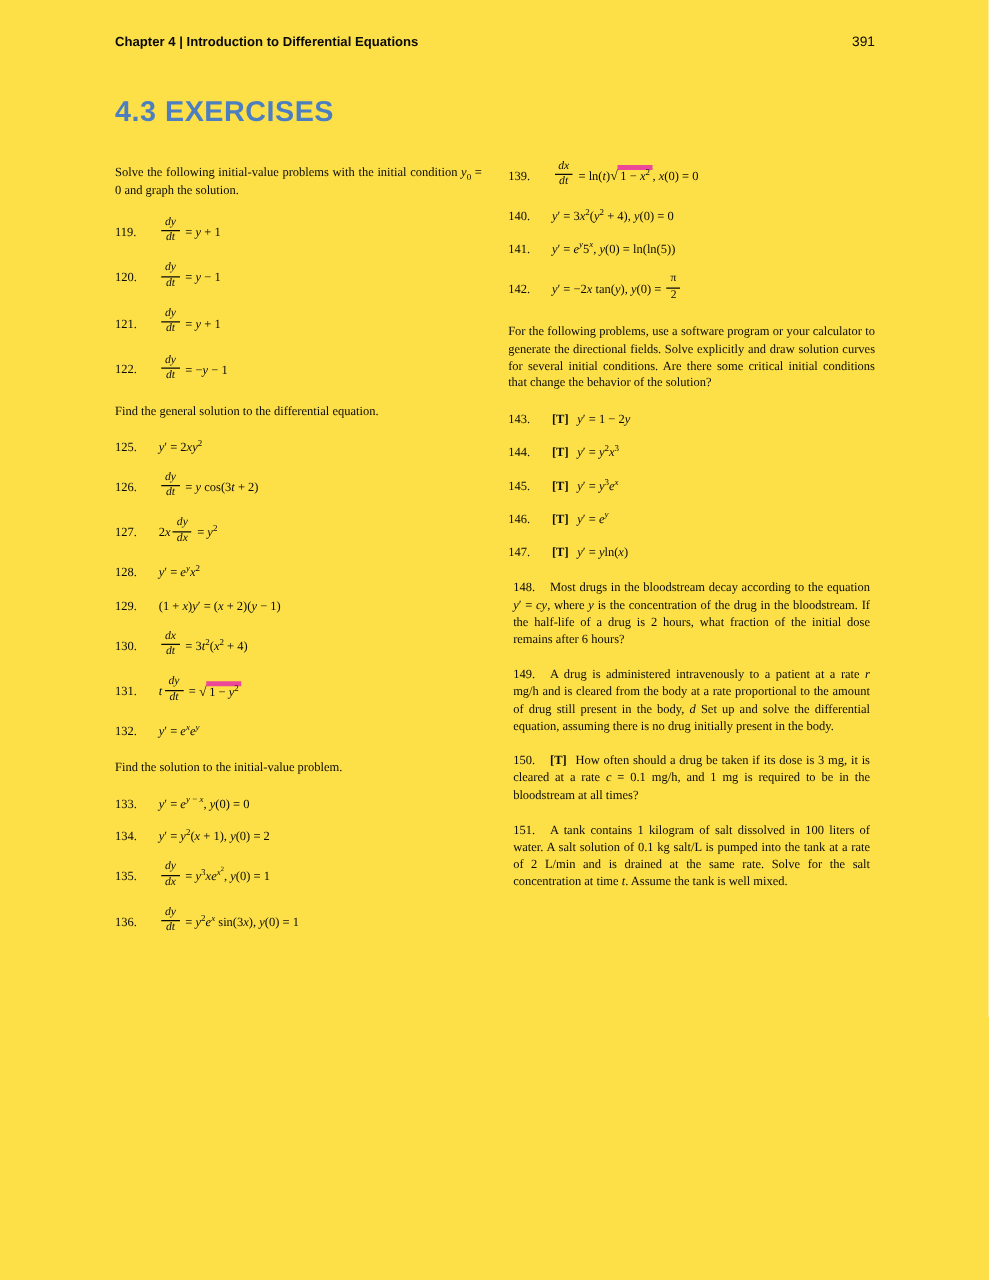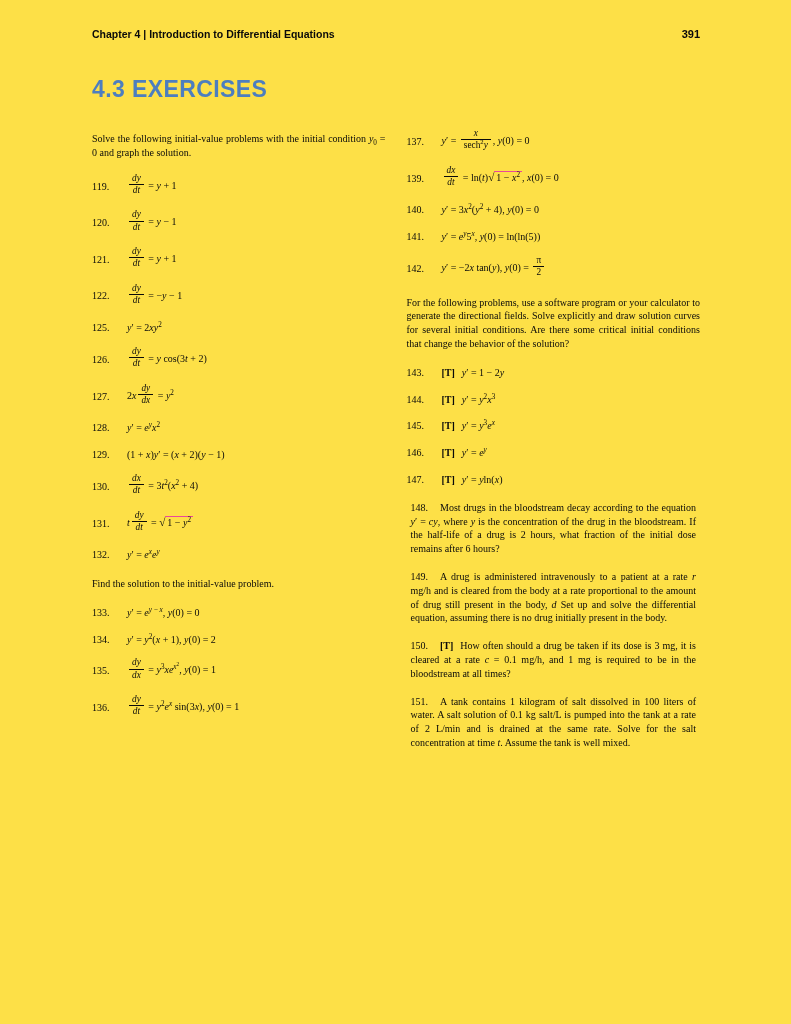--- a/index.html
+++ b/index.html
@@ -7,21 +7,21 @@
     width:791px;height:1024px;box-sizing:border-box;
     padding:28px 91px 0 92px;
     position:relative;overflow:hidden;
     font-family:"Liberation Serif",serif;color:#0a0a0a;background:#fde047;
   }
   .pgheader{
     display:flex;justify-content:space-between;align-items:baseline;
     font-family:"Liberation Sans",sans-serif;font-size:10.5px;
   }
   .runhead{font-weight:bold;}
-  .pgnum{font-weight:bold;font-size:11px;}
+  .pgnum{font-weight:normal;font-size:11px;}
   h1.section-title{
     font-family:"Liberation Sans",sans-serif;font-weight:bold;
     font-size:23px;letter-spacing:0.4px;margin:36px 0 0 0;
   }
   .cols{display:flex;gap:21px;margin-top:14px;}
   .col{width:294px;font-size:10px;line-height:1.38;}
   .instr{margin:15px 0;text-align:justify;}
   .problem{margin:13px 0;white-space:nowrap;display:flex;align-items:center;}
   .pnum{display:inline-block;min-width:35px;flex:0 0 auto;}
   .ptag{font-weight:bold;margin-right:7px;}
@@ -35,21 +35,21 @@
     display:inline-flex;flex-direction:column;vertical-align:middle;
     text-align:center;font-size:0.93em;line-height:1.22;
     position:relative;top:-2px;margin:0 2px;
   }
   .mnum{border-bottom:1px solid #0a0a0a;padding:0 3px;}
   .mden{padding:0 3px;}
   .pmath sup, .probpara sup, .instr sup{font-size:0.72em;line-height:0;}
   .pmath sub, .probpara sub, .instr sub{font-size:0.72em;line-height:0;}
   .msqrt{white-space:nowrap;display:inline-block;}
   .mrad{font-size:1.12em;}
-  .mbar{border-top:1px solid #ec4899;padding:0 2px;}
+  .mbar{border-top:4px solid #ec4899;padding:0 2px;}
 </style>
 </head>
 <body>
 
 <div class="page">
   <div class="pgheader">
     <span class="runhead">Chapter 4 | Introduction to Differential Equations</span>
     <span class="pgnum">391</span>
   </div>
   <h1 class="section-title" style="color: rgb(77, 126, 191);">4.3 EXERCISES</h1>
@@ -77,20 +77,21 @@
               <span class="mden"><span class="mi">dt</span></span>
             </span> = <span class="mi">y</span> + 1</span>
         </div>
         <div class="problem">
           <span class="pnum">122.</span>
           <span class="pmath"><span class="mfrac">
               <span class="mnum"><span class="mi">dy</span></span>
               <span class="mden"><span class="mi">dt</span></span>
             </span> = −<span class="mi">y</span> − 1</span>
         </div>
+        <p class="instr">Find the general solution to the differential equation.</p>
         <div class="problem">
           <span class="pnum">125.</span>
           <span class="pmath"><span class="mi">y</span>′ = 2<span class="mi">xy</span><sup>2</sup></span>
         </div>
         <div class="problem">
           <span class="pnum">126.</span>
           <span class="pmath"><span class="mfrac">
               <span class="mnum"><span class="mi">dy</span></span>
               <span class="mden"><span class="mi">dt</span></span>
             </span> = <span class="mi">y</span> cos(3<span class="mi">t</span> + 2)</span>
@@ -146,27 +147,20 @@
         </div>
         <div class="problem">
           <span class="pnum">136.</span>
           <span class="pmath"><span class="mfrac">
               <span class="mnum"><span class="mi">dy</span></span>
               <span class="mden"><span class="mi">dt</span></span>
             </span> = <span class="mi">y</span><sup>2</sup><span class="mi">e</span><sup><span class="mi">x</span></sup> sin(3<span class="mi">x</span>), <span class="mi">y</span>(0) = 1</span>
         </div>
       </div>
     <div class="col" id="col-right">
-        <div class="problem">
-          <span class="pnum">137.</span>
-          <span class="pmath"><span class="mi">y</span>′ = <span class="mfrac">
-              <span class="mnum"><span class="mi">x</span></span>
-              <span class="mden">sech<sup>2</sup><span class="mi">y</span></span>
-            </span>, <span class="mi">y</span>(0) = 0</span>
-        </div>
         <div class="problem">
           <span class="pnum">139.</span>
           <span class="pmath"><span class="mfrac">
               <span class="mnum"><span class="mi">dx</span></span>
               <span class="mden"><span class="mi">dt</span></span>
             </span> = ln(<span class="mi">t</span>)<span class="msqrt"><span class="mrad">√</span><span class="mbar">1 − <span class="mi">x</span><sup>2</sup></span></span>, <span class="mi">x</span>(0) = 0</span>
         </div>
         <div class="problem">
           <span class="pnum">140.</span>
           <span class="pmath"><span class="mi">y</span>′ = 3<span class="mi">x</span><sup>2</sup>(<span class="mi">y</span><sup>2</sup> + 4), <span class="mi">y</span>(0) = 0</span>

